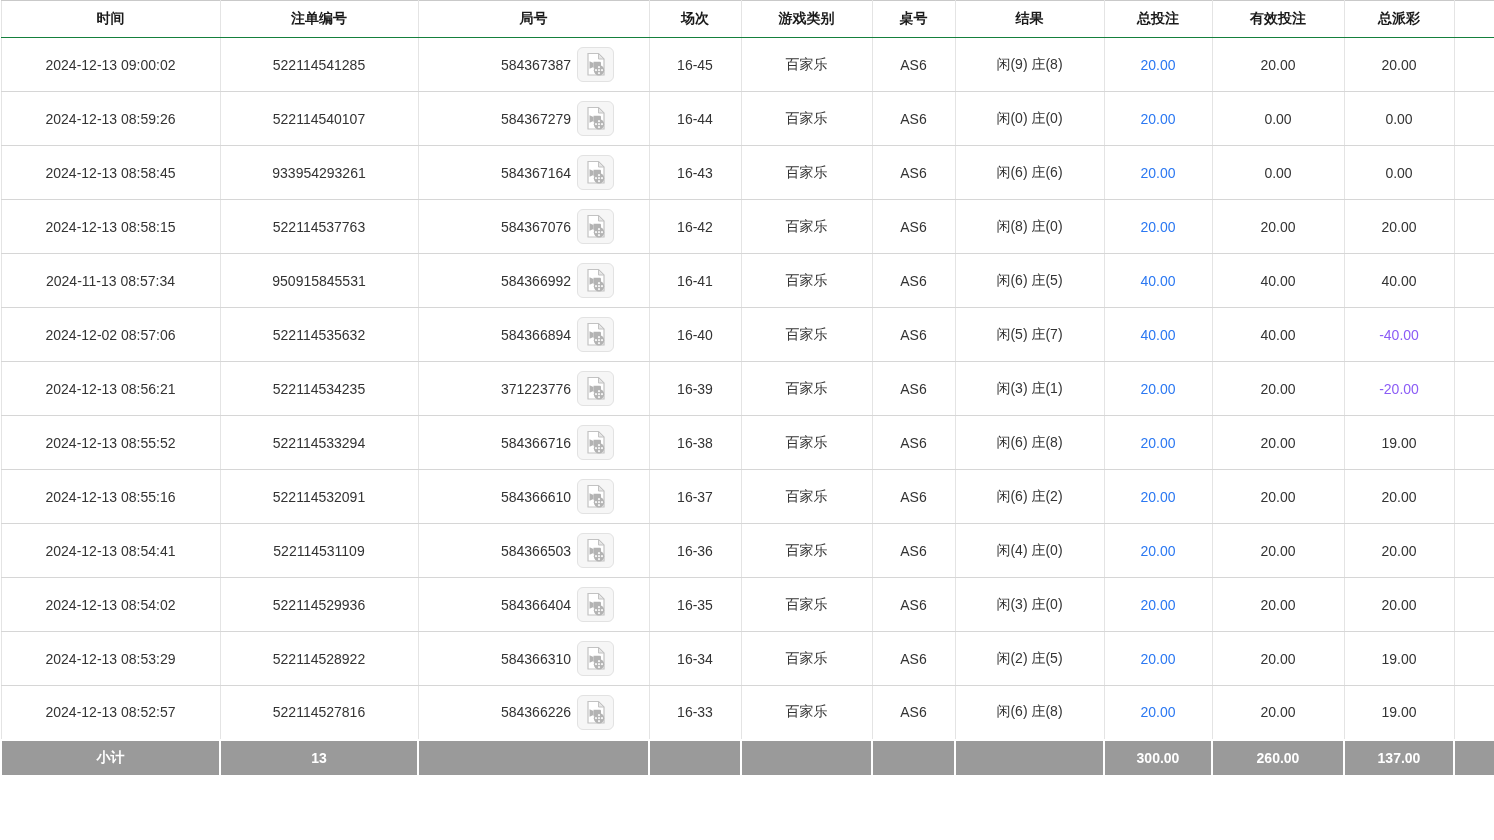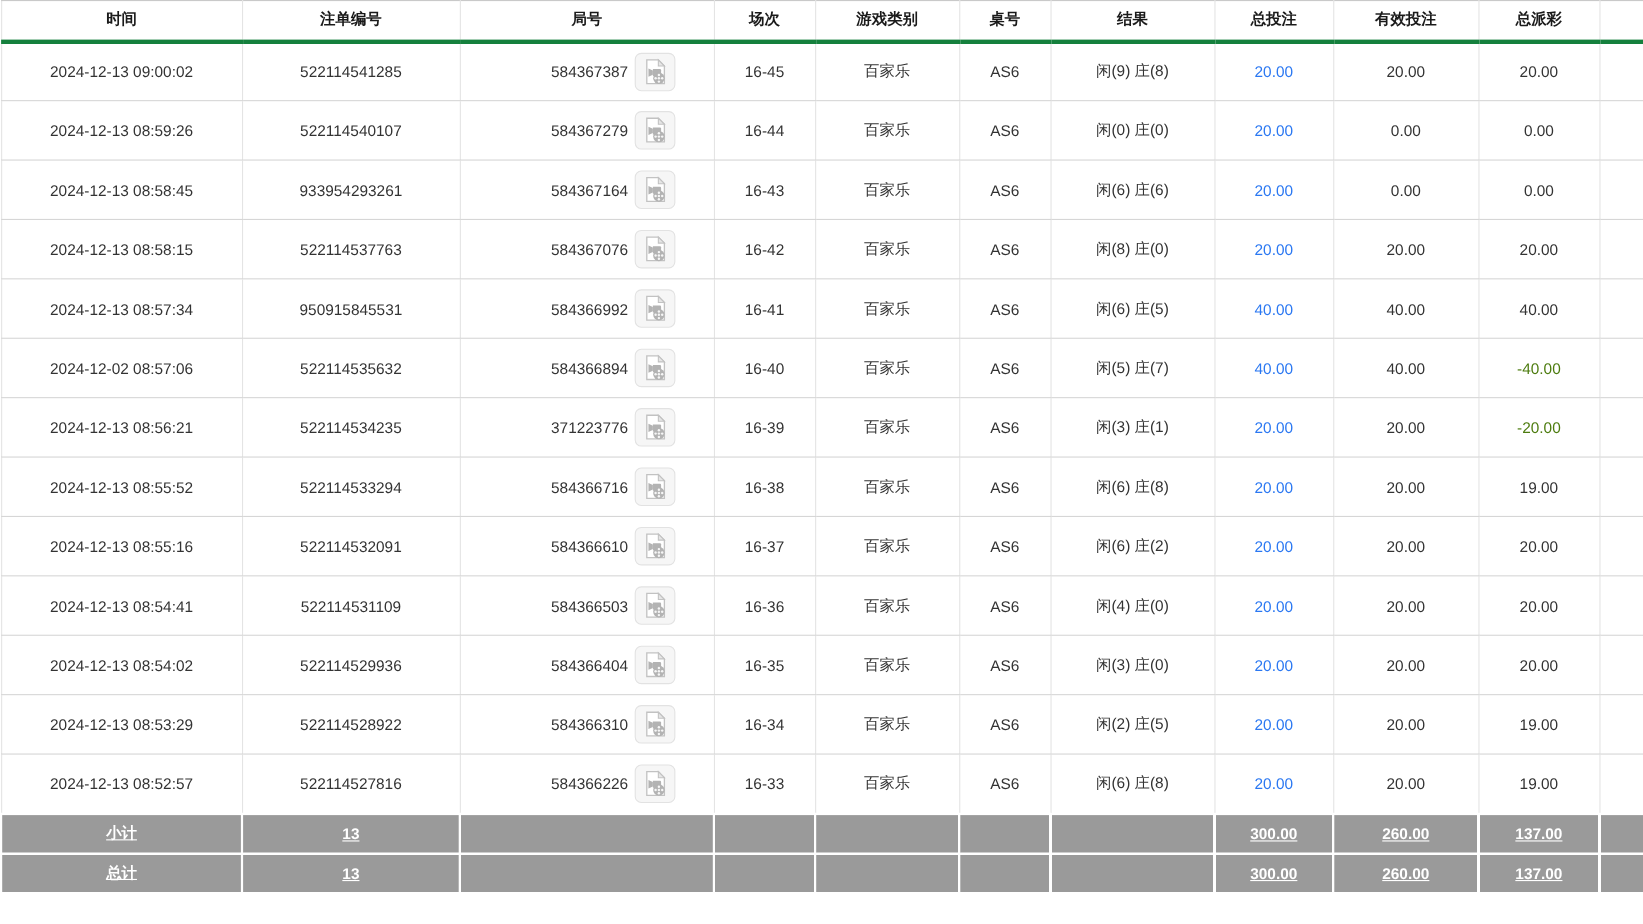--- a/index.html
+++ b/index.html
@@ -26,31 +26,31 @@
     border-left: 1px solid #e4e4e4;
     border-right: 1px solid #e4e4e4;
     overflow: hidden;
     white-space: nowrap;
   }
   table.records thead th {
     height: 37px;
     font-weight: bold;
     color: #1a1a1a;
     border-top: 1px solid #c9c9c9;
-    border-bottom: 4px solid #15803d;
+    border-bottom: 1px solid #15803d;
     background: #ffffff;
     margin-left: 38px;
   }
   table.records tbody td {
     height: 54px;
     border-bottom: 1px solid #d6d6d6;
     background: #ffffff;
   }
   .blue { color: #2b78f2; }
-  .neg  { color: #4d7c0f; }
+  .neg  { color: #8b5cf6; }
   .round-cell .round-no { vertical-align: middle; margin-left: 48px; }
   .video-btn {
     display: inline-flex;
     align-items: center;
     justify-content: center;
     width: 37px;
     height: 35px;
     margin-left: 6px;
     border: 1px solid #e2e2e2;
     border-radius: 6px;
@@ -59,21 +59,20 @@
     padding: 0;
     cursor: pointer;
   }
   table.records tfoot td {
     height: 36px;
     background: #9a9a9a;
     color: #ffffff;
     font-weight: bold;
     border: 2px solid #ffffff;
     font-size: 14px;
-    text-decoration: underline;
   }
 </style>
 </head>
 <body>
 
 <table class="records">
   <colgroup>
     <col style="width:219px">
       <col style="width:198px">
       <col style="width:231px">
@@ -216,21 +215,21 @@
     <td>16-42</td>
     <td>百家乐</td>
     <td>AS6</td>
     <td>闲(8) 庄(0)</td>
     <td><span class="blue">20.00</span></td>
     <td>20.00</td>
     <td>20.00</td>
     <td></td>
   </tr>
       <tr>
-    <td>2024-12-13 08:57:34</td>
+    <td>2024-11-13 08:57:34</td>
     <td>950915845531</td>
     <td class="round-cell">
       <span class="round-no">584366992</span><button class="video-btn">
             <span style="display:inline-flex;">
               <svg width="22" height="25" viewBox="0 0 22 25" xmlns="http://www.w3.org/2000/svg">
         <path d="M3 1.5 h10.5 L19 7 v16 H3 Z" fill="#ffffff" stroke="#c2c2c2" stroke-width="1.2"></path>
         <path d="M13.5 1.5 V7 H19 Z" fill="#e6e6e6" stroke="#c2c2c2" stroke-width="1"></path>
         <path d="M8.5 9.8 h6.5 a1 1 0 0 1 1 1 v4.4 a1 1 0 0 1 -1 1 h-6.5 Z" fill="#b3b3b3"></path>
         <path d="M8.5 11 L4.5 9.2 v7.6 L8.5 15 Z" fill="#b3b3b3"></path>
         <circle cx="14" cy="18.2" r="5.2" fill="#b3b3b3"></circle>
@@ -500,27 +499,14 @@
       <td></td>
       <td></td>
       <td></td>
       <td></td>
       <td></td>
       <td>300.00</td>
       <td>260.00</td>
       <td>137.00</td>
       <td></td>
     </tr>
-    <tr>
-      <td>总计</td>
-      <td>13</td>
-      <td></td>
-      <td></td>
-      <td></td>
-      <td></td>
-      <td></td>
-      <td>300.00</td>
-      <td>260.00</td>
-      <td>137.00</td>
-      <td></td>
-    </tr>
   </tfoot>
 </table>
 
 </body></html>

